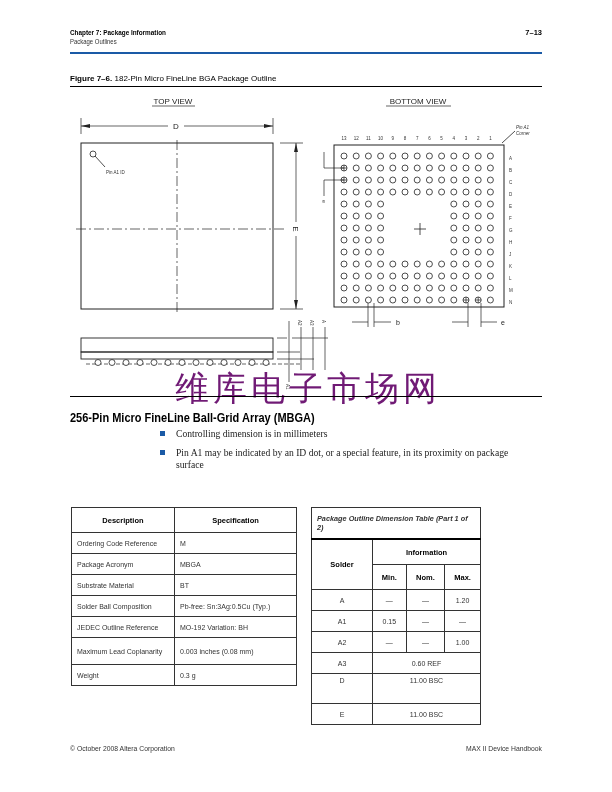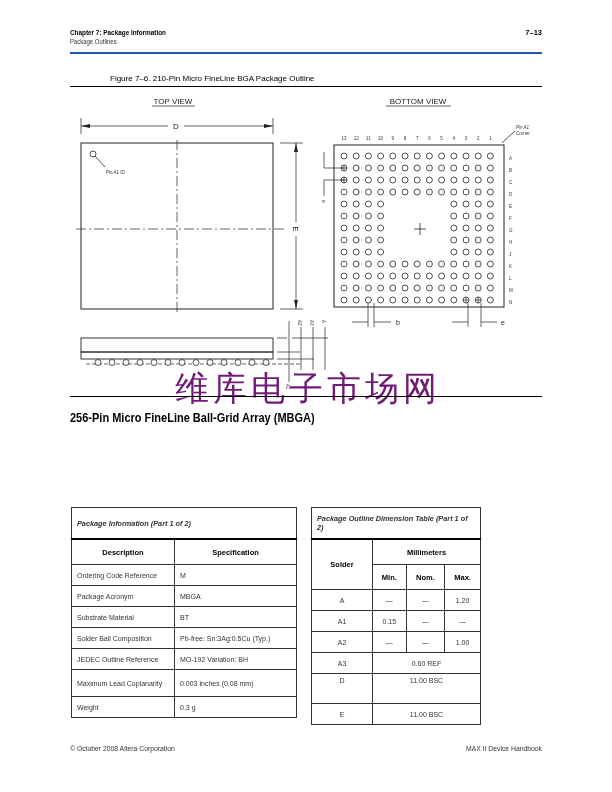--- a/index.html
+++ b/index.html
@@ -3,21 +3,21 @@
 <meta charset="utf-8">
 <style>
   html, body { margin:0; padding:0; background:#ffffff; }
   body { width:612px; height:792px; position:relative; overflow:hidden; font-family:"Liberation Sans", sans-serif; color:#000; }
   .abs { position:absolute; }
   .hdr-chapter { left:70px; top:28px; font-size:7.5px; font-weight:bold; font-family:"Liberation Sans", sans-serif; transform:scaleX(0.85); transform-origin:left; }
   .hdr-section { left:70px; top:38px; font-size:7px; color:#333; transform:scaleX(0.85); transform-origin:left; }
   .hdr-page { right:70px; top:28px; font-size:7.5px; font-weight:bold; }
   .hdr-rule { left:70px; top:52px; width:472px; height:2px; background:#1a5aa6; }
   .fig-cap { left:70px; top:74px; font-size:8px; }
-  .fig-cap b { font-weight:normal;margin-left:40px; }
+  .fig-cap b { font-weight:bold; }
   .fig-rule { left:70px; top:86px; width:472px; height:1px; background:#000; }
   .fig-rule2 { left:70px; top:396px; width:472px; height:1px; background:#000; }
   .watermark { left:175px; top:366px; font-size:34px; color:#701a75; letter-spacing:4px; font-family:"DejaVu Serif", serif; }
   .sec-title { left:70px; top:411px; font-size:12.5px; font-weight:bold; transform:scaleX(0.88); transform-origin:left; }
   ul.bullets { position:absolute; left:160px; top:428px; margin:0; padding:0; list-style:none; width:370px; font-family:"Liberation Serif", serif; font-size:9.6px; color:#222; }
   ul.bullets li { position:relative; padding-left:16px; margin-bottom:7px; line-height:12px; }
   ul.bullets li .sq { position:absolute; left:0; top:3px; width:5px; height:5px; background:#1a5aa6; }
   table.t { position:absolute; border-collapse:collapse; font-size:7px; }
   table.t td, table.t th { border:1px solid #333; padding:0 5px; }
   table.t .cap { font-style:italic; font-weight:bold; font-size:7.3px; text-align:left; height:30px; border-bottom:2px solid #000; }
@@ -30,21 +30,21 @@
 </head>
 <body>
 
 <div class="abs hdr-chapter">Chapter 7:  Package Information</div>
 <div class="abs hdr-section">Package Outlines</div>
 <div class="abs hdr-page">7–13</div>
 <div class="abs hdr-rule"></div>
 
 <div class="abs fig-cap">
   <b>Figure 7–6.</b>
-  <span>210-Pin Micro FineLine BGA Package Outline</span>
+  <span>182-Pin Micro FineLine BGA Package Outline</span>
 </div>
 <div class="abs fig-rule"></div>
 
 <svg class="abs" style="left:0;top:0" width="612" height="400" font-family="Liberation Sans, sans-serif">
 
   <g>
     <text x="173" y="104" font-size="8" text-anchor="middle" fill="#222" id="tvl">TOP VIEW</text>
     <line x1="152" y1="106" x2="195" y2="106" stroke="#222" stroke-width="0.7"></line>
 
     <line x1="81" y1="118" x2="81" y2="134" stroke="#222" stroke-width="0.7"></line>
@@ -317,27 +317,26 @@
     <line x1="481" y1="322" x2="497" y2="322" stroke="#222" stroke-width="0.7"></line>
     <text x="501" y="325" font-size="7" fill="#222" id="dime2">e</text>
   </g>
 </svg>
 
 <div class="abs watermark">维库电子市场网</div>
 <div class="abs fig-rule2"></div>
 
 <div class="abs sec-title">256-Pin Micro FineLine Ball-Grid Array (MBGA)</div>
 <ul class="bullets">
+  <li><span class="sq"></span><span>Controlling dimension is in millimeters</span></li>
+  <li><span class="sq"></span><span>Pin A1 may be indicated by an ID dot, or a special feature, in its proximity on package surface</span></li>
 </ul>
 
 <table class="t" style="left:71px; top:507px; width:226px;">
   <tbody>
-      <tr>
-        <td colspan="2" class="cap">Package Information  (Part 1 of 2)</td>
-      </tr>
   <tr>
     <th style="width:92px">Description</th>
     <th>Specification</th>
   </tr>
   <tr>
         <td>Ordering Code Reference</td>
         <td>M</td>
       </tr>
   <tr>
         <td>Package Acronym</td>
@@ -366,21 +365,21 @@
 </tbody>
   </table>
 
 <table class="t t2" style="left:311px; top:507px; width:170px;">
   <tbody>
       <tr>
         <td colspan="4" class="cap" style="text-align:left">Package Outline Dimension Table  (Part 1 of 2)</td>
       </tr>
   <tr>
     <th rowspan="2" style="width:50px">Solder</th>
-    <th colspan="3">Millimeters</th>
+    <th colspan="3">Information</th>
   </tr>
   <tr>
     <th>Min.</th>
     <th>Nom.</th>
     <th>Max.</th>
   </tr>
   <tr>
         <td>A</td>
         <td>—</td>
         <td>—</td>

